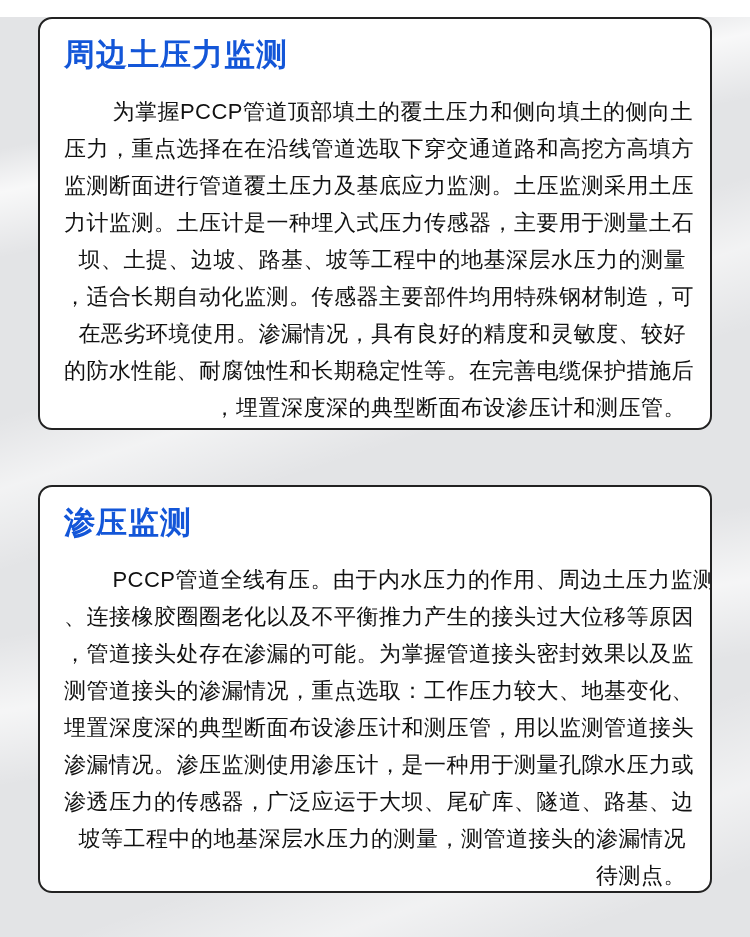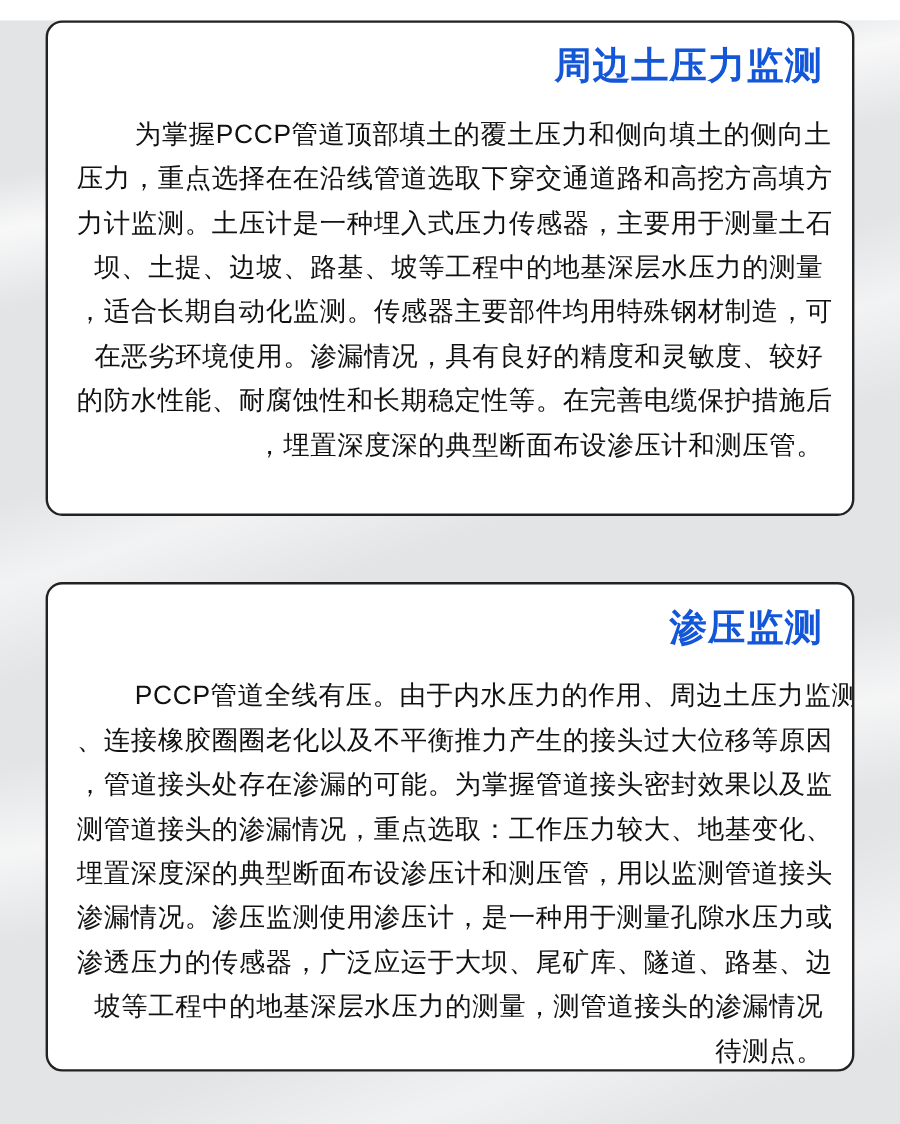--- a/index.html
+++ b/index.html
@@ -30,21 +30,21 @@
     background: var(--card-bg, #ffffff);
     border: 2px solid var(--border-color, #222222);
     border-radius: 14px;
     padding: 15px 24px 0 24px;
     overflow: hidden;
   }
   .card-1 { margin-top: 17px; height: 413px; }
   .card-2 { margin-top: 55px; height: 408px; }
   .card-title {
     margin: 4px 0 21px 0;
-    text-align: right;
+    text-align: left;
     font-size: 31px;
     line-height: 34px;
     font-weight: bold;
     letter-spacing: 1px;
     color: var(--title-color, #1356d8);
   }
   .card-body {
     font-size: 22px;
     line-height: 37px;
     letter-spacing: 0.5px;
@@ -61,20 +61,21 @@
 </head>
 <body>
 
 <div class="page">
 
   <section class="card card-1">
     <h2 class="card-title">周边土压力监测</h2>
     <div class="card-body">
         <div class="text-line">为掌握PCCP管道顶部填土的覆土压力和侧向填土的侧向土</div>
         <div class="text-line">压力，重点选择在在沿线管道选取下穿交通道路和高挖方高填方</div>
+        <div class="text-line">监测断面进行管道覆土压力及基底应力监测。土压监测采用土压</div>
         <div class="text-line">力计监测。土压计是一种埋入式压力传感器，主要用于测量土石</div>
         <div class="text-line">坝、土提、边坡、路基、坡等工程中的地基深层水压力的测量</div>
         <div class="text-line">，适合长期自动化监测。传感器主要部件均用特殊钢材制造，可</div>
         <div class="text-line">在恶劣环境使用。渗漏情况，具有良好的精度和灵敏度、较好</div>
         <div class="text-line">的防水性能、耐腐蚀性和长期稳定性等。在完善电缆保护措施后</div>
         <div class="text-line">，埋置深度深的典型断面布设渗压计和测压管。</div>
       </div>
   </section>
 
   <section class="card card-2">

